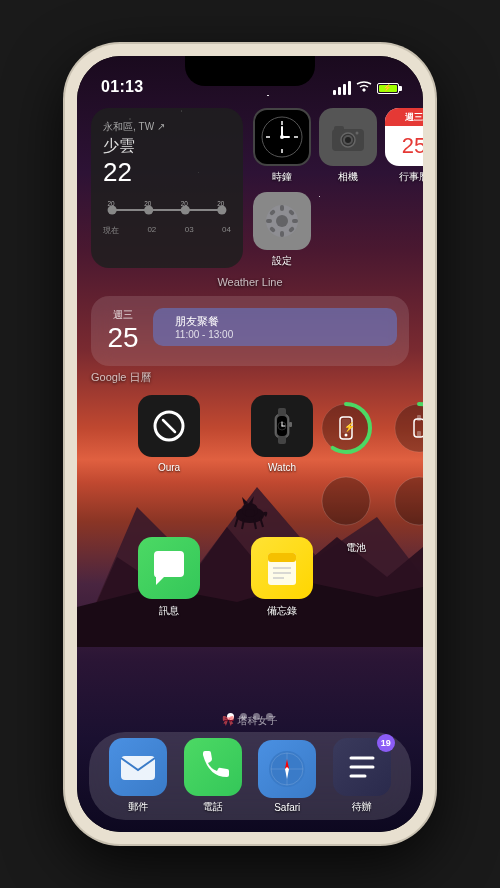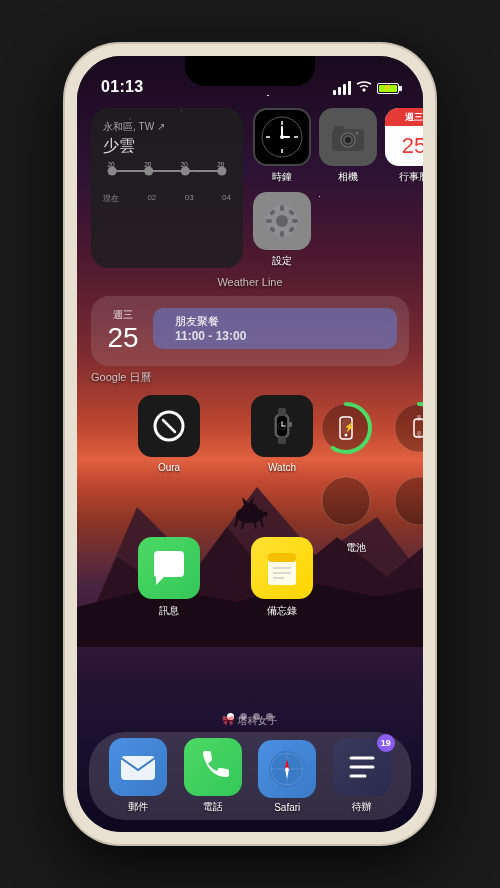--- a/index.html
+++ b/index.html
@@ -175,21 +175,21 @@
       font-size: 26px;
       font-weight: 300;
       margin-bottom: 8px;
     }
 
     .weather-times {
       display: flex;
       justify-content: space-between;
       font-size: 8px;
       color: #888;
-      margin-top: 8px;
+      margin-top: 1px;
     }
 
     .app-grid-2x2 {
       display: grid;
       grid-template-columns: 1fr 1fr 1fr;
       grid-template-rows: 1fr 1fr;
       gap: 8px;
       width: 156px;
     }
 
@@ -295,23 +295,22 @@
       padding: 6px 22px;
     }
 
     .cal-event-title {
       font-size: 11px;
       color: white;
       font-weight: 500;
     }
 
     .cal-event-time {
-      font-size: 12px;
+      font-size: 10px;
       color: rgba(255,255,255,0.8);
-      font-weight: bold;
     }
 
     .google-cal-label {
       text-align: left;
       font-size: 11px;
       color: rgba(255,255,255,0.7);
       margin-bottom: 10px;
       text-shadow: 0 1px 3px rgba(0,0,0,0.8);
     }
 
@@ -566,20 +565,21 @@
       </div>
     </div>
 
     <div class="widgets-area">
 
       <div class="widget-row-1">
 
         <div class="weather-widget">
           <div class="weather-location">永和區, TW ↗</div>
           <div class="weather-condition">少雲</div>
+          <div class="weather-temp">22</div>
 
           <div style="position:relative;height:28px;">
             <svg width="100%" height="28" viewBox="0 0 140 28">
               <polyline points="10,14 50,14 90,14 130,14" stroke="#aaa" stroke-width="1.5" fill="none"></polyline>
               <circle cx="10" cy="14" r="5" fill="#888"></circle>
               <circle cx="50" cy="14" r="5" fill="#888"></circle>
               <circle cx="90" cy="14" r="5" fill="#888"></circle>
               <circle cx="130" cy="14" r="5" fill="#888"></circle>
               <text x="5" y="10" fill="#aaa" font-size="7">20</text>
               <text x="45" y="10" fill="#aaa" font-size="7">20</text>

